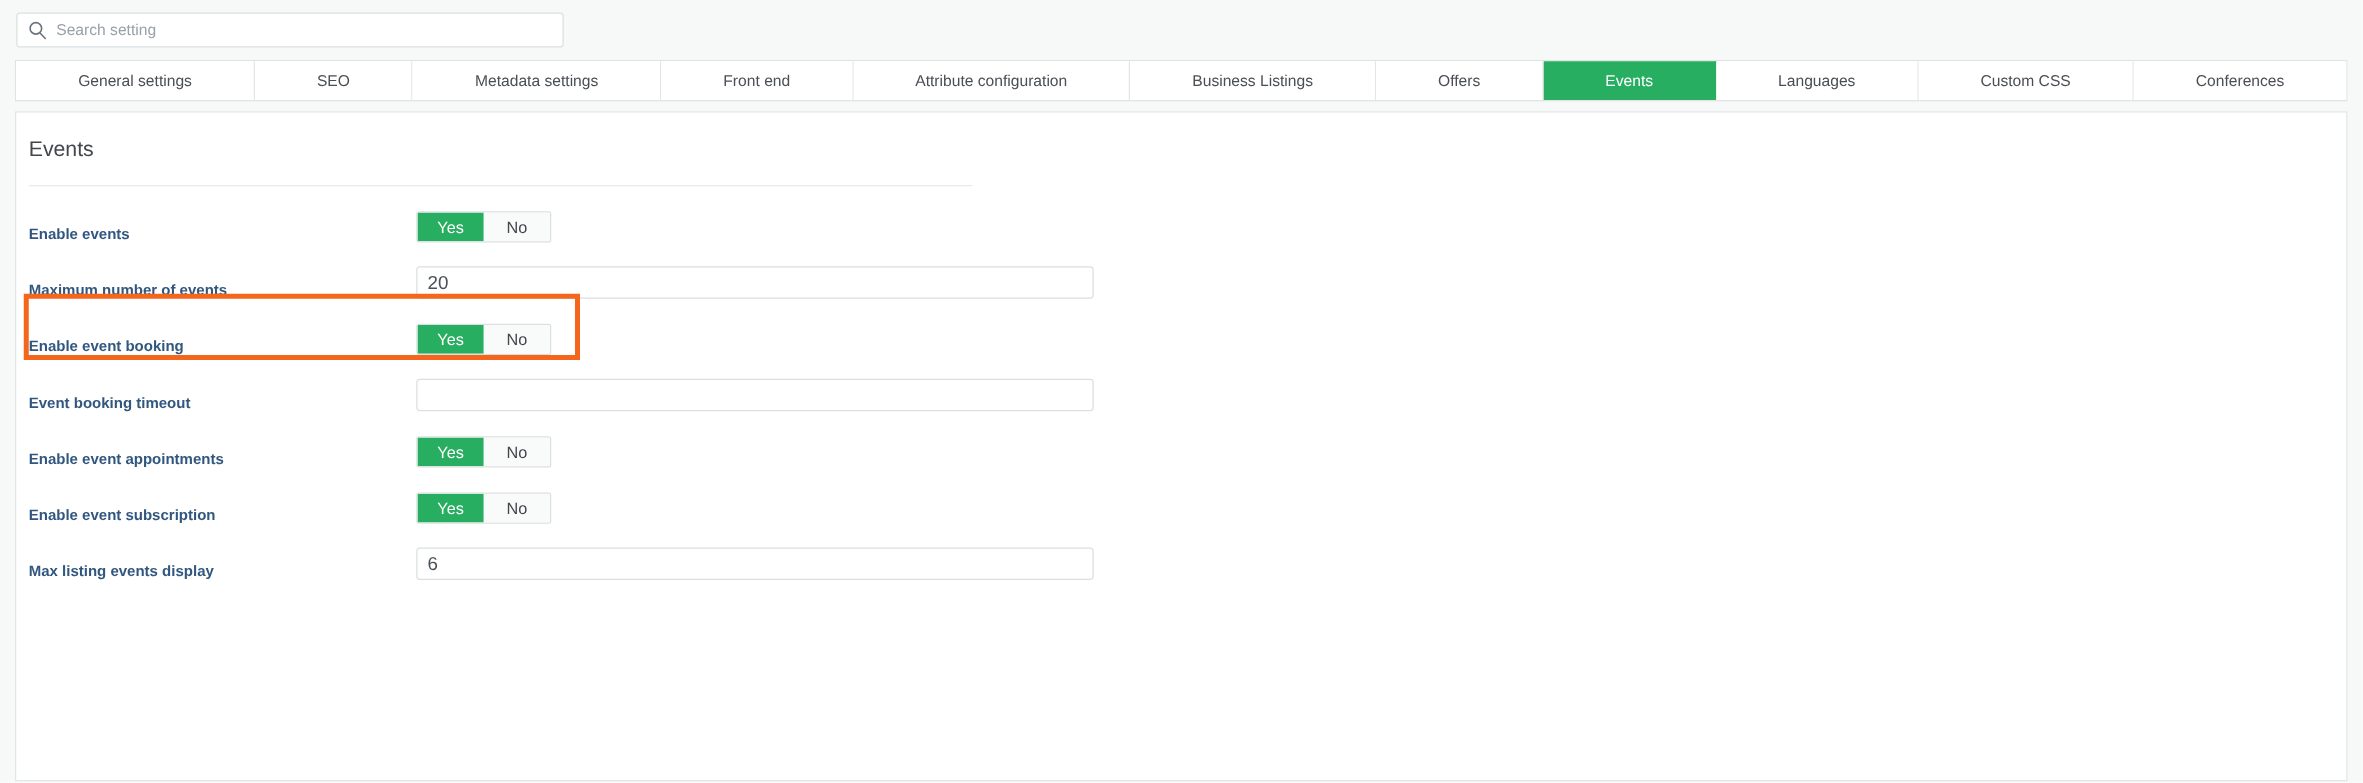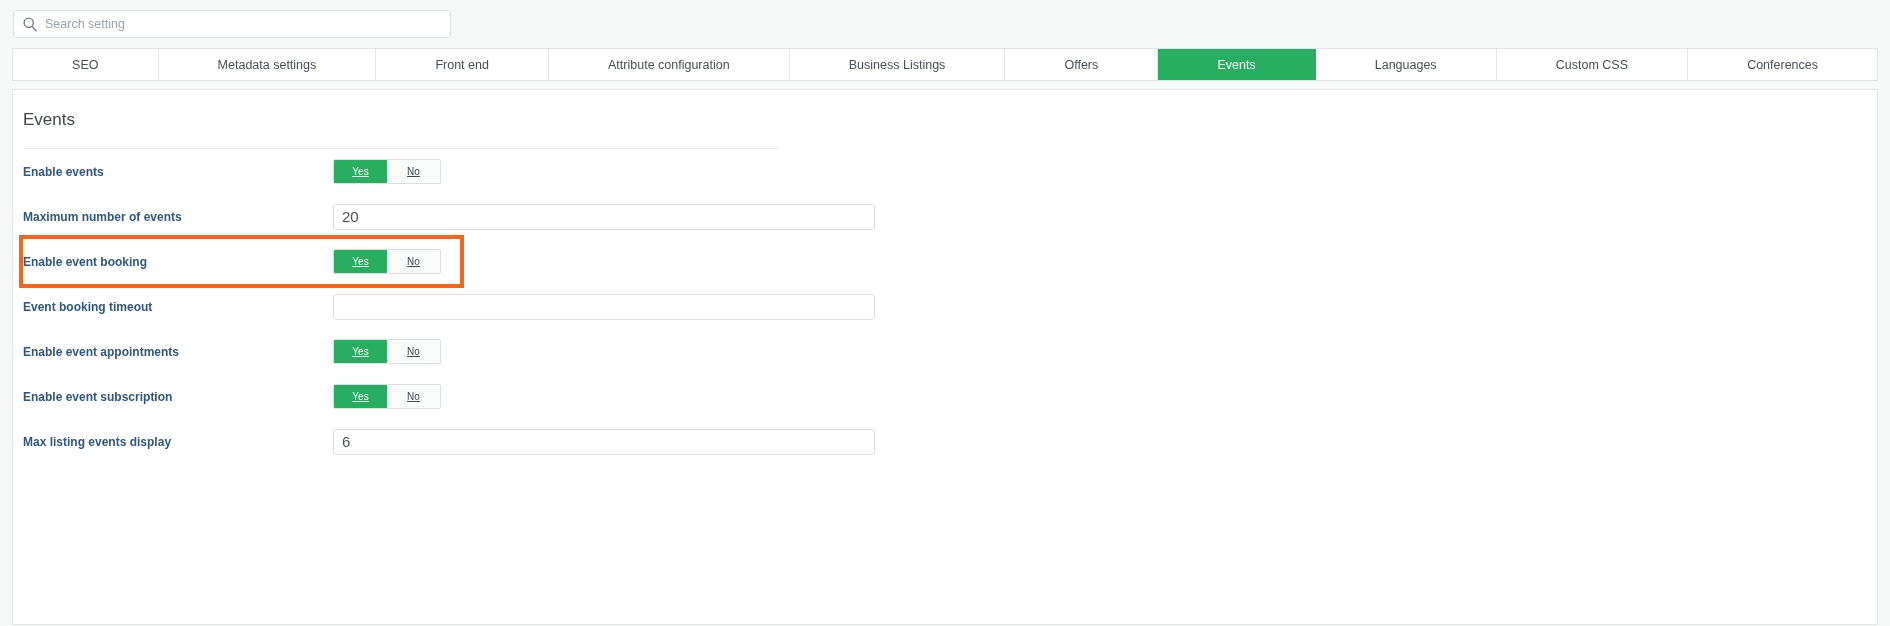--- a/index.html
+++ b/index.html
@@ -98,21 +98,21 @@
     height: 1px;
     background: #e7eaeb;
     margin: 18px 0 0 10px;
     width: 755px;
   }
 
   .form-area { padding: 0 0 0 0; position: relative; }
 
   .frow {
     display: flex;
-    align-items: center;
+    align-items: flex-end;
     height: 45px;
     padding-left: 10px;
     position: relative;
   }
   .frow.highlighted {
     outline: 4px solid #f4661b;
     outline-offset: 0;
     width: 437px;
     margin-left: 10px;
     padding-left: 0;
@@ -133,25 +133,24 @@
     border-radius: 2px;
     overflow: hidden;
     height: 25px;
     width: 108px;
   }
   .seg {
     flex: 1 1 50%;
     display: flex;
     align-items: center;
     justify-content: center;
-    font-size: 10px;
+    font-size: 13px;
     cursor: pointer;
     background: #f9fafa;
     color: #41474d;
-    text-decoration: underline;
   }
   .seg.on {
     background: #27ae60;
     color: #ffffff;
   }
 
   .textfield {
     width: 542px;
     height: 26px;
     border: 1px solid #dcdfe0;
@@ -173,20 +172,21 @@
       <svg width="16" height="16" viewBox="0 0 16 16" fill="none" stroke="currentColor" stroke-width="1.3">
         <circle cx="6.7" cy="6.7" r="4.6"></circle>
         <line x1="10.2" y1="10.6" x2="14.2" y2="14.8" stroke-linecap="round"></line>
       </svg>
     </span>
     <input class="search-input" type="text" placeholder="Search setting" style="">
   </div>
 </div>
 
 <div class="tabbar" id="tabbar">
+    <div class="tab">General settings</div>
     <div class="tab">SEO</div>
     <div class="tab">Metadata settings</div>
     <div class="tab">Front end</div>
     <div class="tab">Attribute configuration</div>
     <div class="tab">Business Listings</div>
     <div class="tab">Offers</div>
     <div class="tab active">Events</div>
     <div class="tab">Languages</div>
     <div class="tab">Custom CSS</div>
     <div class="tab">Conferences</div>

